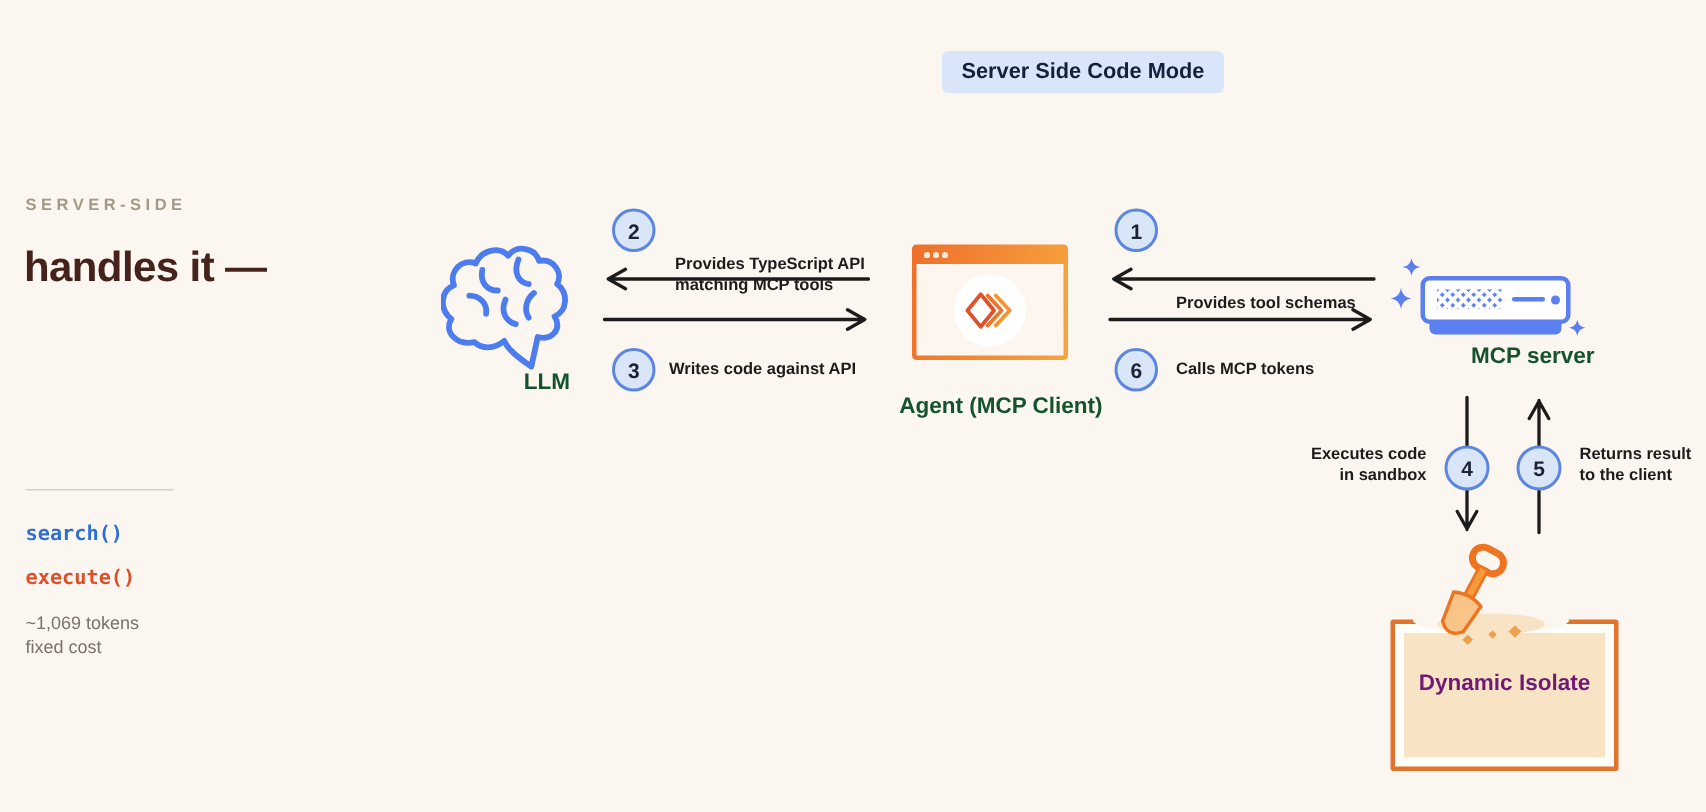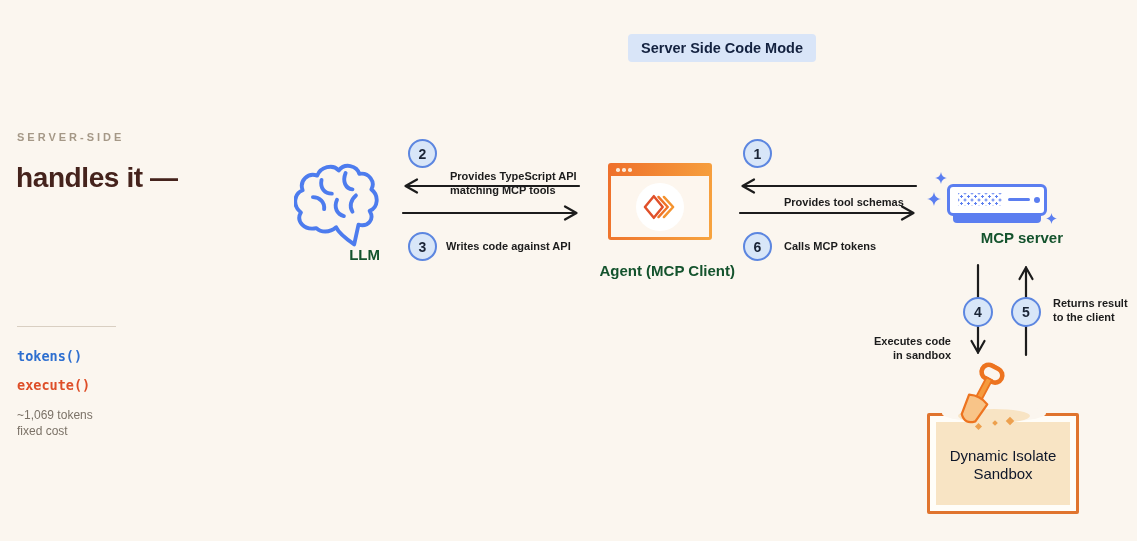--- a/index.html
+++ b/index.html
@@ -51,37 +51,37 @@
   .server-line { position:absolute; left:58px; top:11px; width:22px; height:3px; background:#5b7ef0; border-radius:2px; }
   .server-dot { position:absolute; left:84px; top:9.5px; width:6px; height:6px; border-radius:50%; background:#5b7ef0; }
   .server-base { left:953px; top:216px; width:88px; height:7px; background:#5b7ef0; border-radius:0 0 4px 4px; }
 
   
   .sandbox-box { left:927px; top:413px; width:152px; height:101px; background:#fffdf8;
     border:3px solid #e0742e; border-radius:2px; }
   .sandbox-fill { position:absolute; left:6px; top:6px; right:6px; bottom:6px; background:#f8e4c4; }
   .sand-mound-outer { left:942px; top:405px; width:104px; height:17px; border-radius:50%; background:#fbf6ef; }
   .sand-mound-inner { left:958px; top:409px; width:72px; height:14px; border-radius:50%; background:#f8e4c4; }
-  .sandbox-label { left:927px; top:447px; width:152px; font-size:15px; font-weight:normal;
-    color:#0f172a; text-align:center; line-height:18px; }
+  .sandbox-label { left:927px; top:447px; width:152px; font-size:15px; font-weight:bold;
+    color:#701a75; text-align:center; line-height:18px; }
   .sand-grain { background:#eda04e; transform:rotate(45deg); }
 
   svg { display:block; }
 </style>
 </head>
 <body>
 
 <div class="abs mode-badge">Server Side Code Mode</div>
 
 <div class="abs eyebrow">SERVER-SIDE</div>
 <div class="abs headline">
   <div>handles it —</div>
 </div>
 <div class="abs divider"></div>
-<div class="abs code code-search">tokens()</div>
+<div class="abs code code-search">search()</div>
 <div class="abs code code-execute">execute()</div>
 <div class="abs token-note">~1,069 tokens
 fixed cost</div>
 
 <svg class="abs" style="left:294px; top:158px;" width="86" height="92" viewBox="0 0 100 100">
   <g fill="none" stroke="#4d7cee" stroke-width="4.5" stroke-linecap="round" stroke-linejoin="round">
     <path d="M26 78 C12 81 2 70 8 60 C-2 52 0 38 10 34 C6 23 16 13 27 17 C31 7 45 3 52 11 C59 2 73 5 76 15 C87 13 95 24 90 33 C99 40 98 54 88 58 C94 68 86 77 75 74 L70 97 C60 90 52 84 49 77 C41 84 31 83 26 78 Z"></path>
     <path d="M32 22 C30 32 36 38 44 38"></path>
     <path d="M60 14 C56 24 60 32 68 33"></path>
     <path d="M22 42 C30 42 36 48 35 56"></path>
@@ -154,21 +154,21 @@
 <div class="abs node-label" style="left:928px; top:229px; width:135px;">MCP server</div>
 
 <svg class="abs" style="left:970px; top:263px;" width="16" height="94">
   <path d="M8 2 V90 M1.5 78 L8 89.5 L14.5 78" fill="none" stroke="#1c1c1c" stroke-width="2.2" stroke-linecap="round" stroke-linejoin="round"></path>
 </svg>
 <svg class="abs" style="left:1018px; top:263px;" width="16" height="94">
   <path d="M8 92 V4 M1.5 16 L8 4.5 L14.5 16" fill="none" stroke="#1c1c1c" stroke-width="2.2" stroke-linecap="round" stroke-linejoin="round"></path>
 </svg>
 
 <div class="abs step-circle" style="left:963px; top:297px; width:30px; height:30px;">4</div>
-<div class="abs step-label" style="left:851px; top:297px; width:100px; text-align:right;margin-top:38px;">Executes code
+<div class="abs step-label" style="left:851px; top:297px; width:100px; text-align:right;">Executes code
 in sandbox</div>
 
 <div class="abs step-circle" style="left:1011px; top:297px; width:30px; height:30px;">5</div>
 <div class="abs step-label" style="left:1053px; top:297px;">Returns result
 to the client</div>
 
 <div class="abs sandbox-box">
   <div class="sandbox-fill"></div>
 </div>
 <div class="abs sand-mound-outer"></div>
@@ -176,14 +176,13 @@
 <div class="abs sand-grain" style="left:976px; top:424px; width:5px; height:5px;"></div>
 <div class="abs sand-grain" style="left:993px; top:421px; width:4px; height:4px;"></div>
 <div class="abs sand-grain" style="left:1007px; top:418px; width:6px; height:6px;"></div>
 <svg class="abs" style="left:954px; top:361px; transform:rotate(28deg); transform-origin:55% 60%;" width="44" height="72" viewBox="0 0 40 70">
   <rect x="9.5" y="2.5" width="21" height="14" rx="7" fill="none" stroke="#ed7420" stroke-width="4.5"></rect>
   <rect x="17" y="15" width="6" height="23" fill="#f59b3e" stroke="#ed7420" stroke-width="1.8"></rect>
   <path d="M10 38 Q20 33.5 30 38 L27.5 58 Q20 66 12.5 58 Z" fill="#f8c488" stroke="#ed7420" stroke-width="2.2" stroke-linejoin="round"></path>
 </svg>
 <div class="abs sandbox-label">
   <div>Dynamic Isolate</div>
-  <div>Sandbox</div>
 </div>
 
 </body></html>

